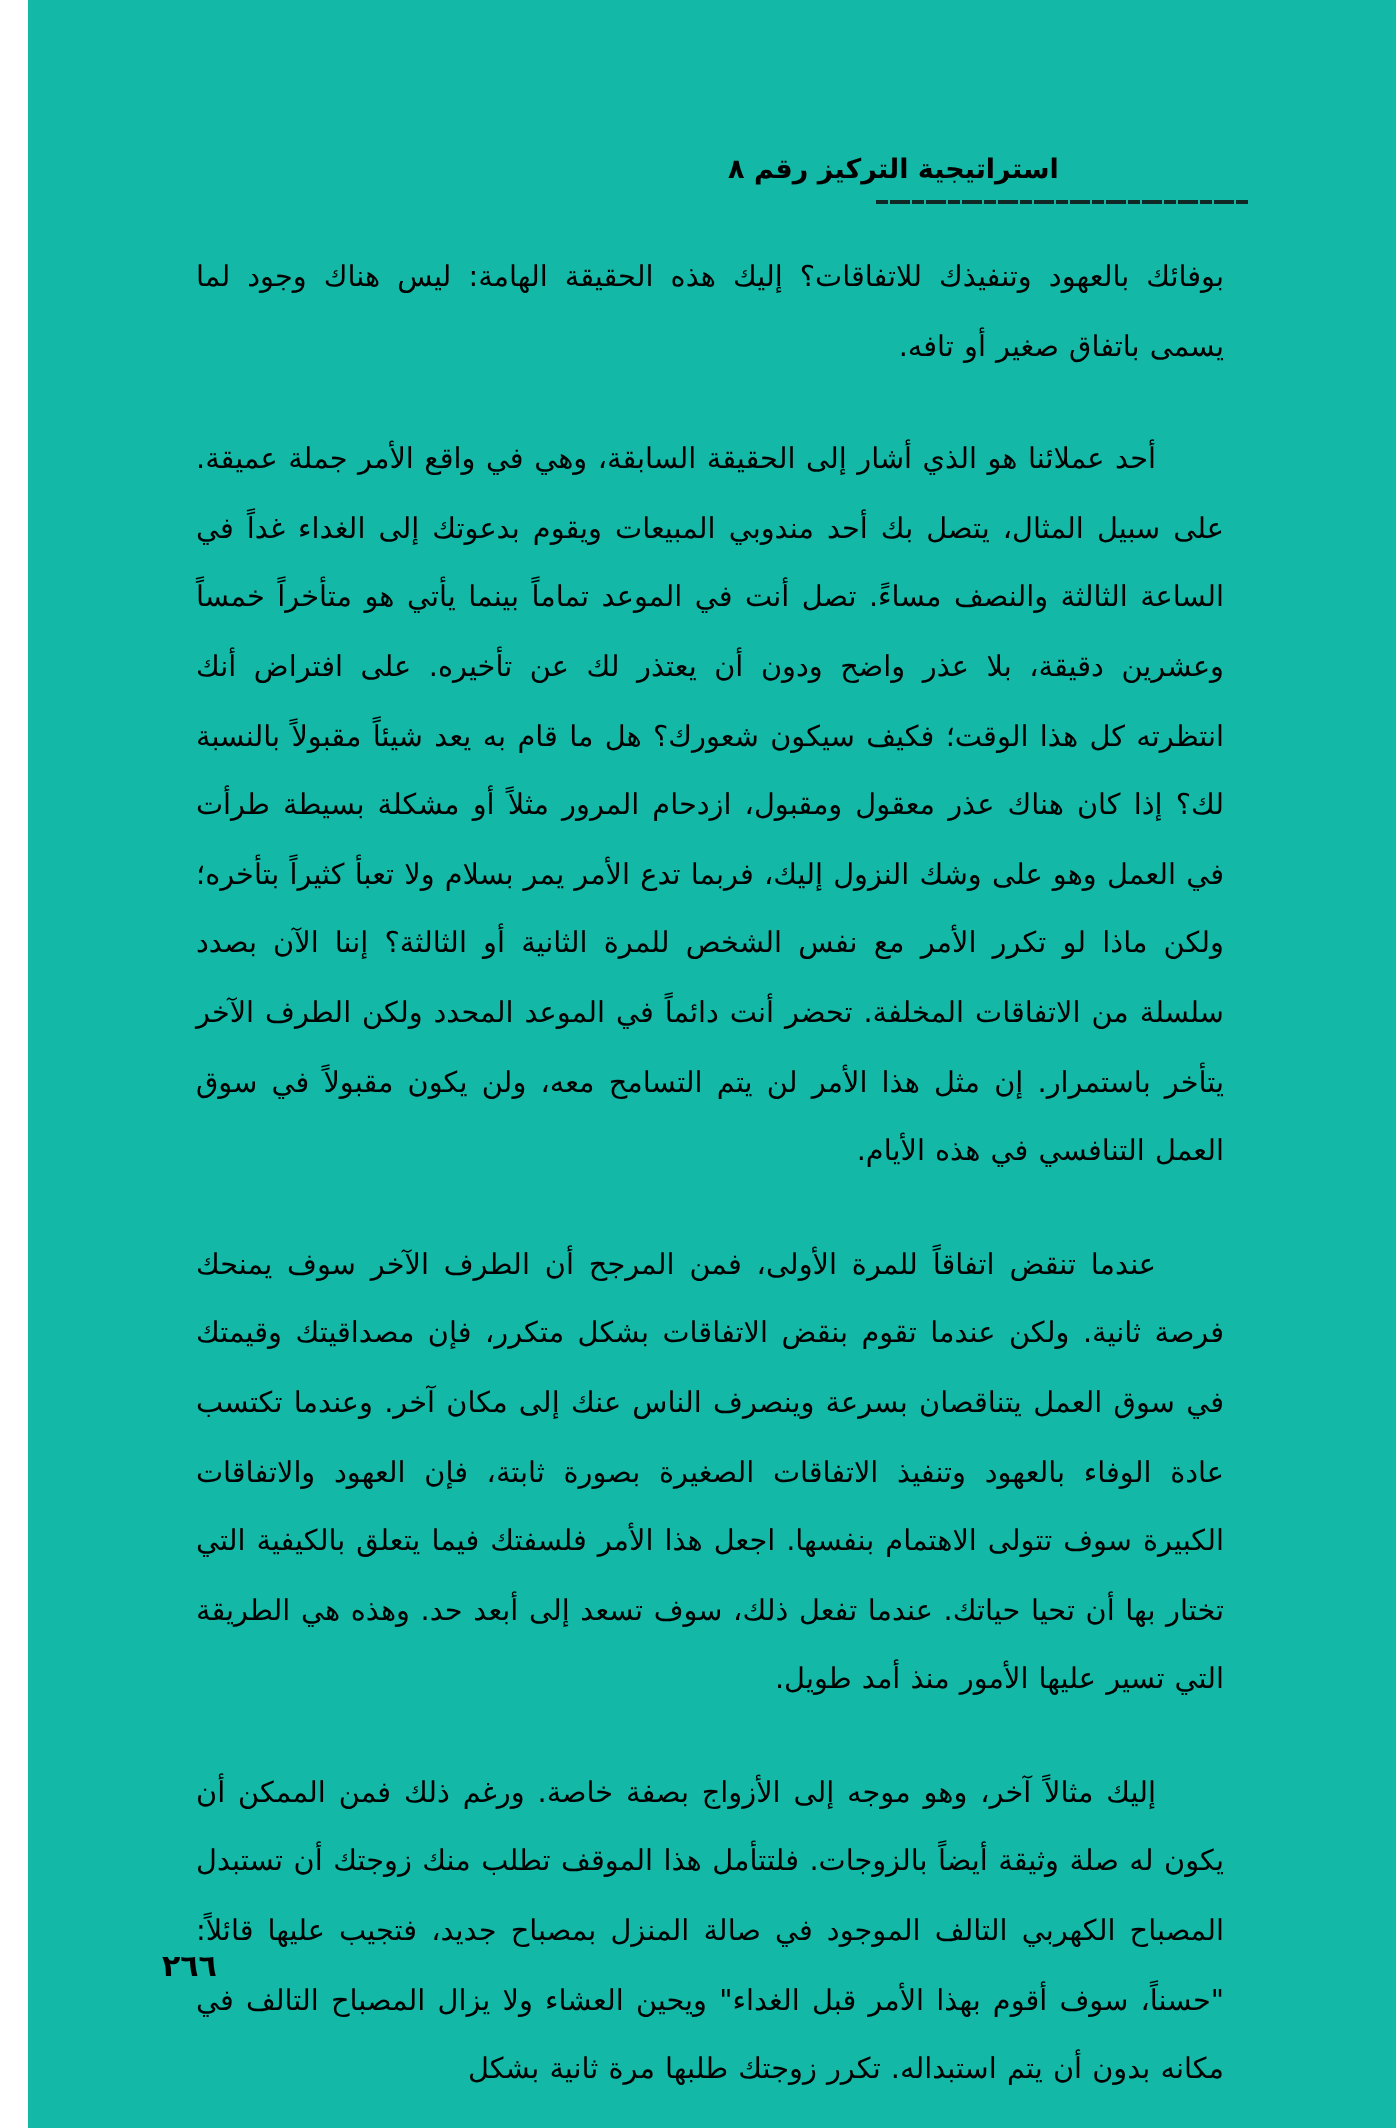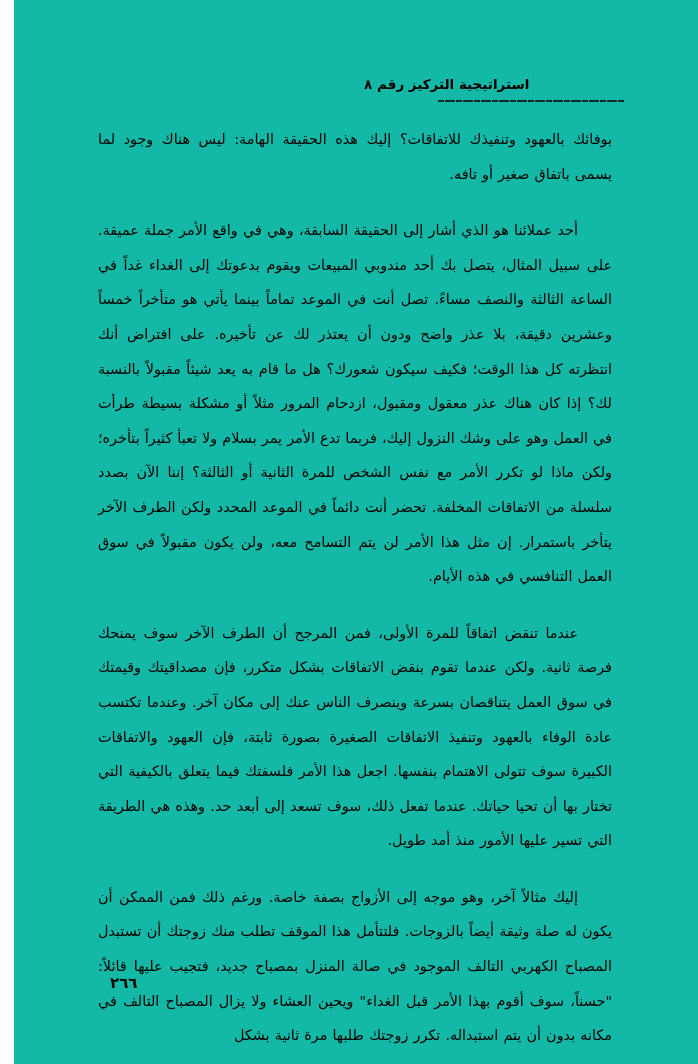--- a/index.html
+++ b/index.html
@@ -95,21 +95,21 @@
   }
 
   .para:last-child {
     margin-bottom: 0;
   }
 
   
   .folio {
     position: absolute;
     bottom: 72px;
-    left: 96px;
+    left: 67px;
     font-family: "DejaVu Sans", sans-serif;
     font-size: 15px;
     font-weight: bold;
     color: #000000;
     direction: rtl;
     letter-spacing: 0.5px;
   }
 </style>
 </head>
 <body>

